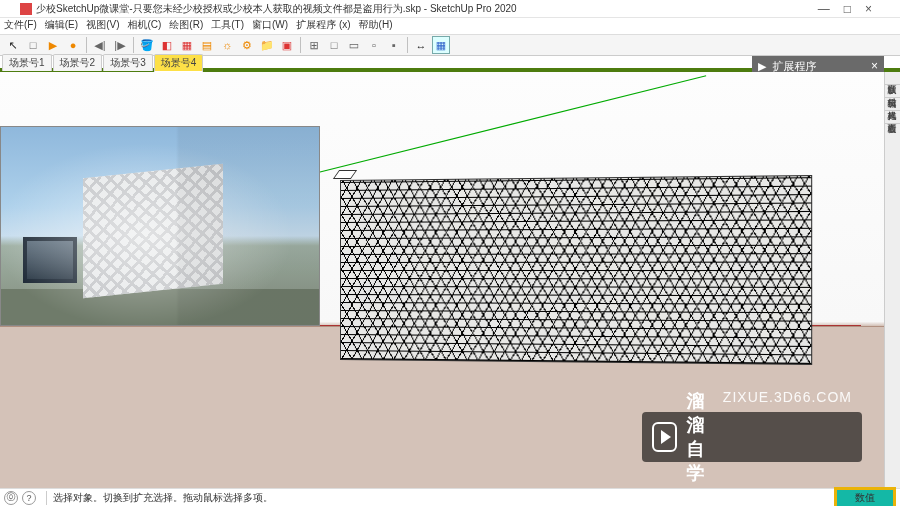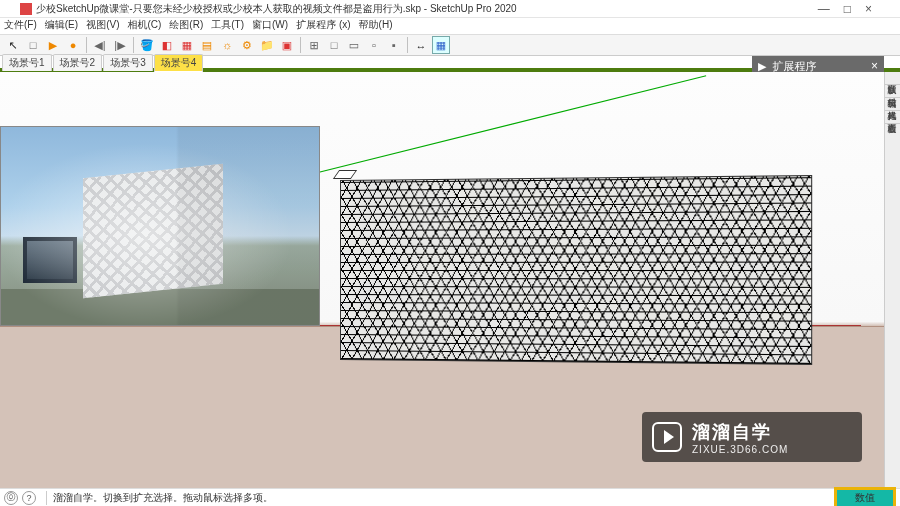--- a/index.html
+++ b/index.html
@@ -212,23 +212,23 @@
     .watermark .play {
       width: 30px; height: 30px; border: 2px solid #fff; border-radius: 6px;
       display: flex; align-items: center; justify-content: center;
       margin-right: 10px;
     }
     .watermark .play::before{
       content:""; width:0; height:0; border-left:10px solid #fff;
       border-top:7px solid transparent; border-bottom:7px solid transparent;
       margin-left:3px;
     }
-    .watermark .txt { display:flex; flex-direction:column; }
+    .watermark .txt { display:flex; flex-direction:row; }
     .watermark .big { font-size: 18px; font-weight: bold; letter-spacing: 2px; }
-    .watermark .small { font-size: 10px; letter-spacing: 1px; opacity: .9; }
+    .watermark .small { font-size: 14px; letter-spacing: 1px; opacity: .9; }
 
     
     .c-red{color:#d33;} .c-org{color:#e80;} .c-blu{color:#36c;} .c-gry{color:#666;} .c-blk{color:#222;}
   </style>
 </head>
 <body>
 
 <div class="titlebar">
   <div class="app-icon"></div>
   <div class="title">少校SketchUp微课堂-只要您未经少校授权或少校本人获取的视频文件都是盗用行为.skp - SketchUp Pro 2020</div>
@@ -321,15 +321,15 @@
   <div class="v-tab">默认面板</div>
   <div class="v-tab">材质编辑</div>
   <div class="v-tab">风格样式</div>
   <div class="v-tab">查看面板</div>
 </div>
 
 <div class="statusbar">
   <span class="s-icon">⓪</span>
   <span class="s-icon">?</span>
   <span class="sep"></span>
-  <span>溜溜自学。切换到扩充选择。拖动鼠标选择多项。</span>
+  <span>选择对象。切换到扩充选择。拖动鼠标选择多项。</span>
   <span class="right-box">数值</span>
 </div>
 
 </body></html>

